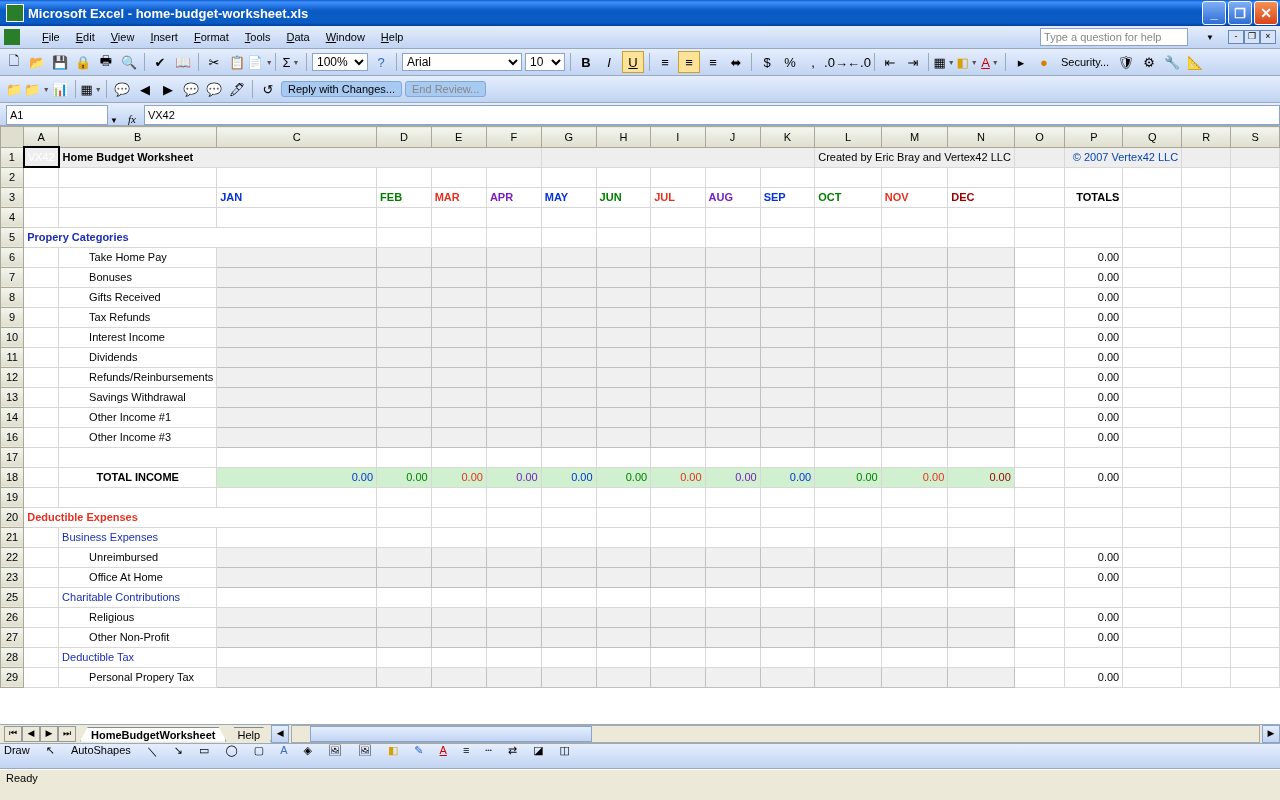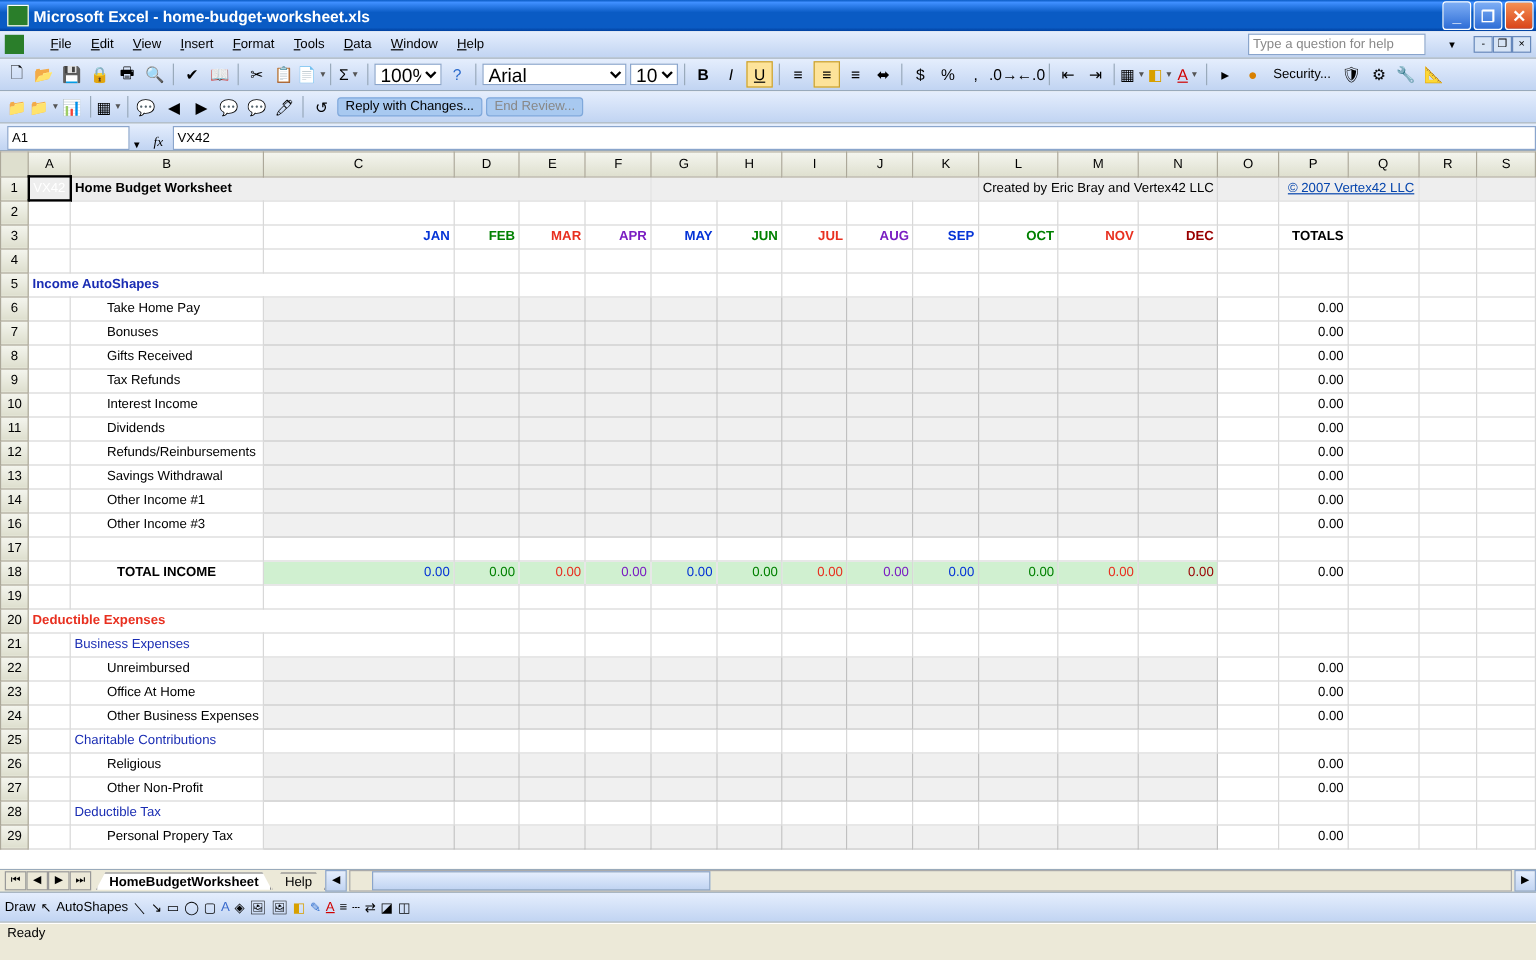--- a/index.html
+++ b/index.html
@@ -13,39 +13,39 @@
 .menubar .ctl{width:16px;height:16px;margin-right:6px;background:#2a7e2a}
 .menubar span{padding:2px 8px;cursor:default}
 .menubar .qhelp{margin-left:auto}
 .menubar input{font-size:11px;border:1px solid #8aa5cc;width:140px;height:16px;padding:0 3px;color:#888}
 .menubar .mdi{display:flex;gap:0;margin-left:4px}
 .menubar .mdi div{width:14px;height:12px;border:1px solid #6688bb;background:#d7e4f5;font-size:9px;text-align:center;line-height:11px}
 .toolbar{height:26px;background:linear-gradient(to bottom,#e5eefd,#c1d4f2);display:flex;align-items:center;padding:0 4px;gap:3px;border-bottom:1px solid #9ab}
 .toolbar .btn{width:20px;height:20px;display:flex;align-items:center;justify-content:center;font-size:13px;cursor:default}
 .toolbar .sep{width:1px;height:18px;background:#9ab;margin:0 2px}
 .toolbar .drop::after{content:"▼";font-size:7px;margin-left:2px;color:#555}
-.toolbar select,.toolbar input.combo{font-size:16px;border:1px solid #8aa5cc;height:18px;background:#fff}
+.toolbar select,.toolbar input.combo{font-size:12px;border:1px solid #8aa5cc;height:18px;background:#fff}
 .toolbar .txtlabel{padding:0 4px}
 .toolbar .reply{background:#a8c9f0;border:1px solid #7fa8db;border-radius:3px;padding:1px 6px;font-size:11px}
 .toolbar .reply.end{color:#888}
 .namebox-row{height:22px;background:linear-gradient(to bottom,#e5eefd,#c1d4f2);display:flex;align-items:flex-end;border-bottom:1px solid #9ab}
 .namebox{width:94px;height:18px;background:#fff;border:1px solid #8aa5cc;margin-left:6px;padding:0 3px;line-height:18px}
 .fx{margin:0 8px;font-style:italic;font-family:serif}
 .fml{flex:1;height:18px;background:#fff;border:1px solid #8aa5cc;padding:0 3px;line-height:18px}
 .grid-area{position:relative;width:1280px;height:598px;overflow:hidden;background:#fff}
 table.sheet{border-collapse:collapse;table-layout:fixed}
 table.sheet th{background:linear-gradient(to bottom,#f4f5ee,#dedfce);border:1px solid #aca899;height:17px;font-weight:normal;font-size:11px;text-align:center}
 table.sheet td{border:1px solid #d8d8d8;height:15px;font-size:11px;padding:0 3px;white-space:nowrap;overflow:hidden}
 table.sheet th.rh{background:linear-gradient(to bottom,#f4f5ee,#dedfce);text-align:center;width:22px}
 table.sheet th.corner{width:22px;background:#dedfce}
 .title-row td{background:#eee;border-top:1px solid #d8d8d8;border-bottom:none}
 .title-cell{font-size:16px;font-weight:bold;font-family:Arial}
 .created{font-size:11px;color:#000;text-align:right}
-.copyright{color:#0645ad;text-decoration:underline;text-align:right}
-.month-row td{border-bottom:2px solid #000;border-top:1px solid #d8d8d8;font-weight:bold;text-align:right}
+.copyright{color:#0645ad;text-align:right}
+.month-row td{border-bottom:2px solid #000;border-top:1px solid #d8d8d8;font-weight:bold;text-align:left}
 .month-row .totals{text-align:right}
 .cat-head{font-weight:bold;color:#1a2db3;font-size:14px;font-family:Arial}
 .cat-head.red{color:#e83020}
 .subhead{color:#1a2db3}
 .data-cell{background:#f0f0f0;border:1px solid #c0c0c0!important}
 .total-inc td{border-top:1px solid #000!important;background:#d0f0d0}
 .total-inc td:first-child,.total-inc td:nth-child(2),.total-inc td:last-child,.total-inc td:nth-last-child(2),.total-inc td:nth-last-child(3),.total-inc td:nth-last-child(4),.total-inc td:nth-last-child(5){}
 .total-inc .lbl{font-weight:bold;text-align:center;background:#fff}
 .total-inc .val{text-align:right;font-weight:normal}
 .total-inc .plain{background:#fff;border-top:none!important}
@@ -53,21 +53,21 @@
 .selected-cell{border:2px solid #000!important;background:#000;color:#fff;text-align:right}
 .tabs-row{height:18px;background:#ece9d8;display:flex;align-items:center;border-top:1px solid #9ab}
 .tabs-row .nav{display:flex;gap:0;margin:0 4px}
 .tabs-row .navbtn{width:16px;height:14px;background:#ece9d8;border:1px solid #999;font-size:9px;text-align:center;line-height:12px}
 .tabs-row .tab{background:#fff;border:1px solid #888;border-bottom:none;padding:1px 10px;font-size:11px;clip-path:polygon(8px 0,calc(100% - 8px) 0,100% 100%,0 100%)}
 .tabs-row .tab.inactive{background:#ece9d8}
 .tabs-row .splitter{flex:1;display:flex}
 .tabs-row .splitter .track{flex:1;height:16px;border:1px solid #aaa;background:#ece9d8;margin:0 2px;position:relative}
 .tabs-row .splitter .thumb{position:absolute;left:18px;width:280px;height:14px;background:linear-gradient(to bottom,#e5eefd,#c1d4f2);border:1px solid #8aa5cc}
 .tabs-row .splitter .arrow{width:16px;height:16px;background:linear-gradient(to bottom,#e5eefd,#c1d4f2);border:1px solid #8aa5cc;font-size:9px;text-align:center;line-height:14px}
-.drawbar{height:24px;background:linear-gradient(to bottom,#e5eefd,#c1d4f2);display:flex;align-items:center;padding:0 4px;gap:4px;border-top:1px solid #9ab;border-bottom:1px solid #9ab}
+.drawbar{height:24px;background:linear-gradient(to bottom,#e5eefd,#c1d4f2);display:flex;align-items:flex-start;padding:0 4px;gap:16px;border-top:1px solid #9ab;border-bottom:1px solid #9ab}
 .status{height:20px;background:#ece9d8;padding:2px 6px;font-size:11px;border-top:1px solid #fff}
 .c-blue{color:#0433d6}.c-green{color:#008000}.c-red{color:#e83020}.c-purple{color:#7a1ec2}.c-darkred{color:#990000}
 </style>
 </head>
 <body>
 
 <div class="titlebar">
   <div class="xl"></div>
   <span>Microsoft Excel</span>
   <span>&nbsp;-&nbsp;</span>
@@ -299,21 +299,21 @@
           <td class=""></td>
           <td class=""></td>
           <td class=""></td>
           <td class=""></td>
           <td class=""></td>
           <td class=""></td>
           <td class=""></td>
         </tr>
         <tr>
           <th class="rh">5</th>
-          <td class="cat-head" colspan="3">Income AutoShapes</td>
+          <td class="cat-head" colspan="3">Propery Categories</td>
           <td class=""></td>
           <td class=""></td>
           <td class=""></td>
           <td class=""></td>
           <td class=""></td>
           <td class=""></td>
           <td class=""></td>
           <td class=""></td>
           <td class=""></td>
           <td class=""></td>
@@ -671,42 +671,20 @@
           <td></td>
           <td class="num">0.00</td>
           <td class=""></td>
           <td class=""></td>
           <td class=""></td>
         </tr>
         <tr>
           <th class="rh">23</th>
           <td></td>
           <td style="padding-left:30px">Office At Home</td>
-          <td class="data-cell"></td>
-          <td class="data-cell"></td>
-          <td class="data-cell"></td>
-          <td class="data-cell"></td>
-          <td class="data-cell"></td>
-          <td class="data-cell"></td>
-          <td class="data-cell"></td>
-          <td class="data-cell"></td>
-          <td class="data-cell"></td>
-          <td class="data-cell"></td>
-          <td class="data-cell"></td>
-          <td class="data-cell"></td>
-          <td></td>
-          <td class="num">0.00</td>
-          <td class=""></td>
-          <td class=""></td>
-          <td class=""></td>
-        </tr>
-        <tr>
-          <th class="rh">24</th>
-          <td></td>
-          <td style="padding-left:30px">Other Business Expenses</td>
           <td class="data-cell"></td>
           <td class="data-cell"></td>
           <td class="data-cell"></td>
           <td class="data-cell"></td>
           <td class="data-cell"></td>
           <td class="data-cell"></td>
           <td class="data-cell"></td>
           <td class="data-cell"></td>
           <td class="data-cell"></td>
           <td class="data-cell"></td>

